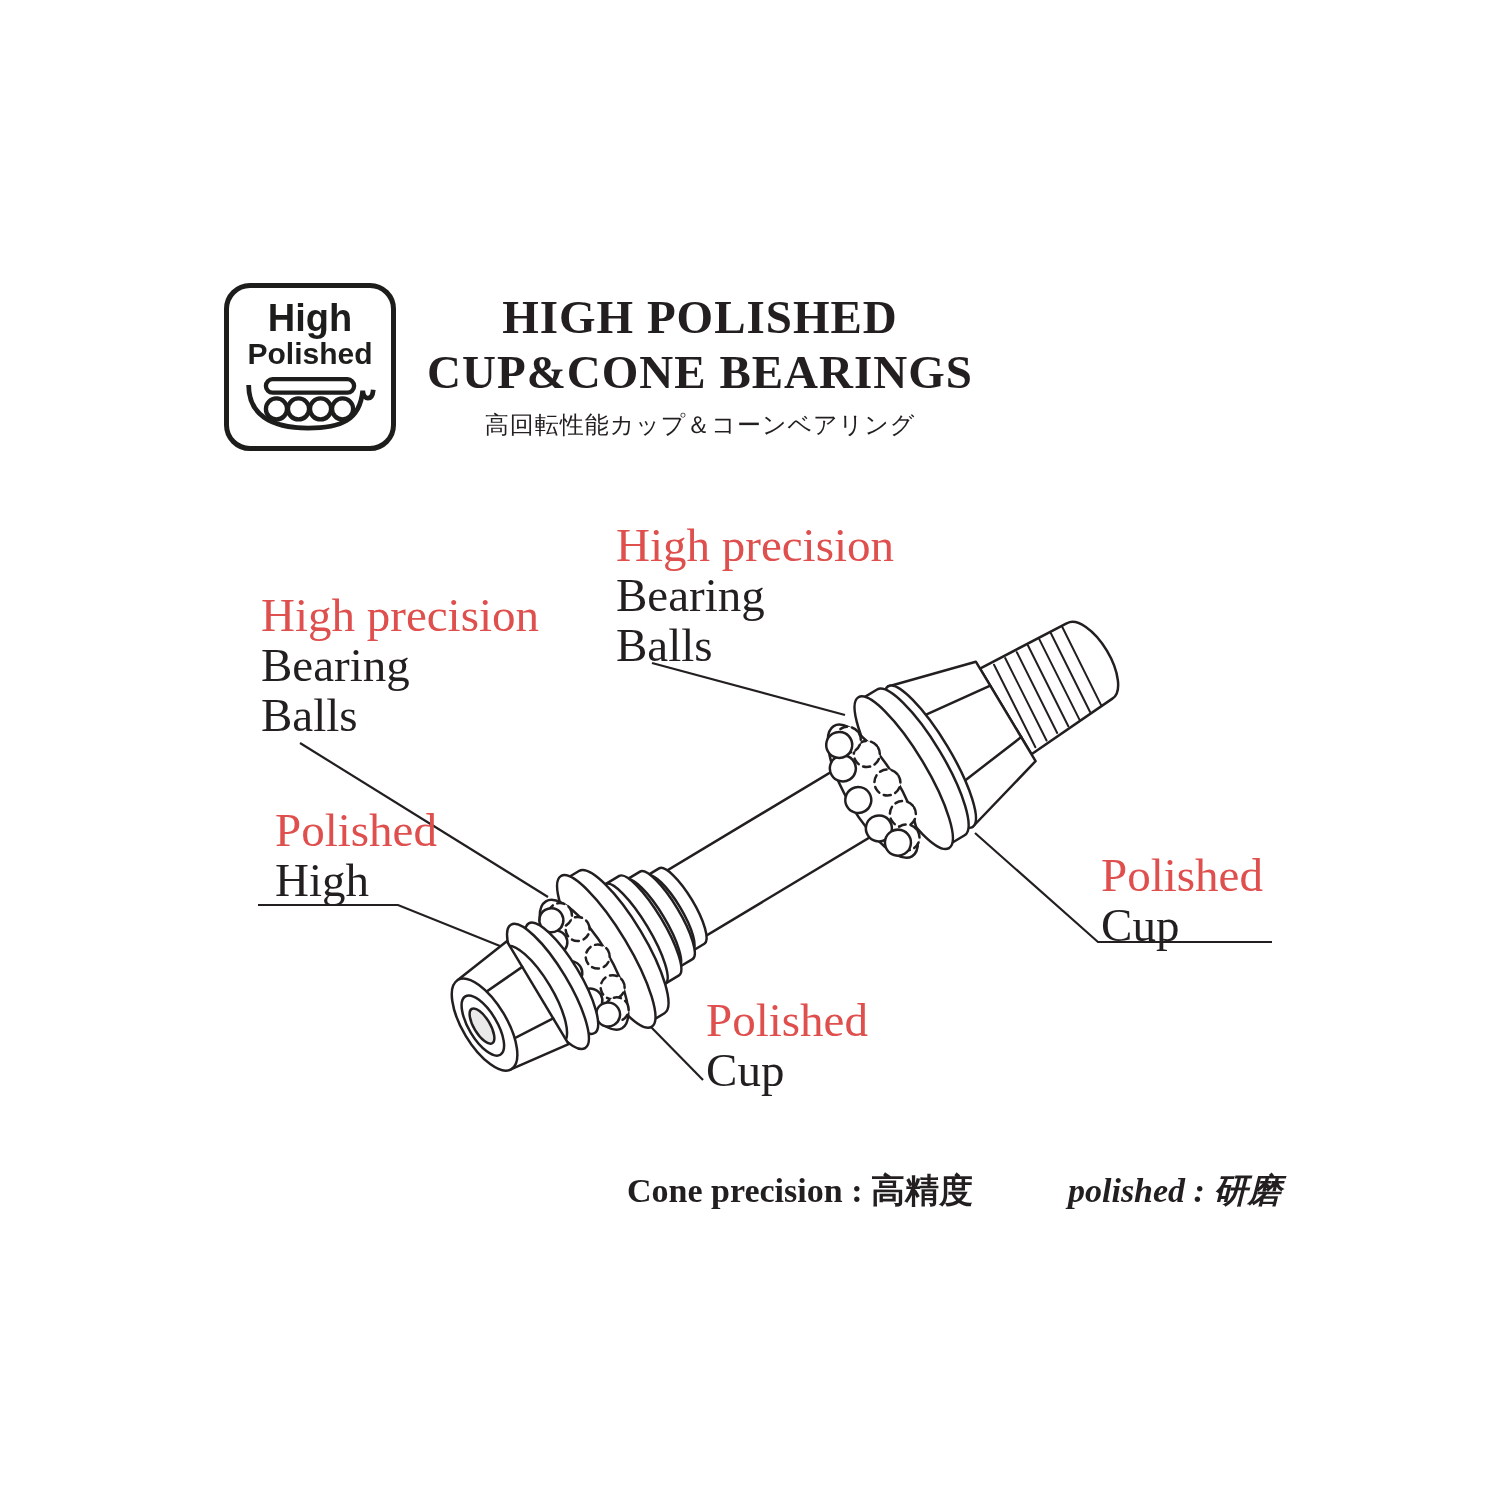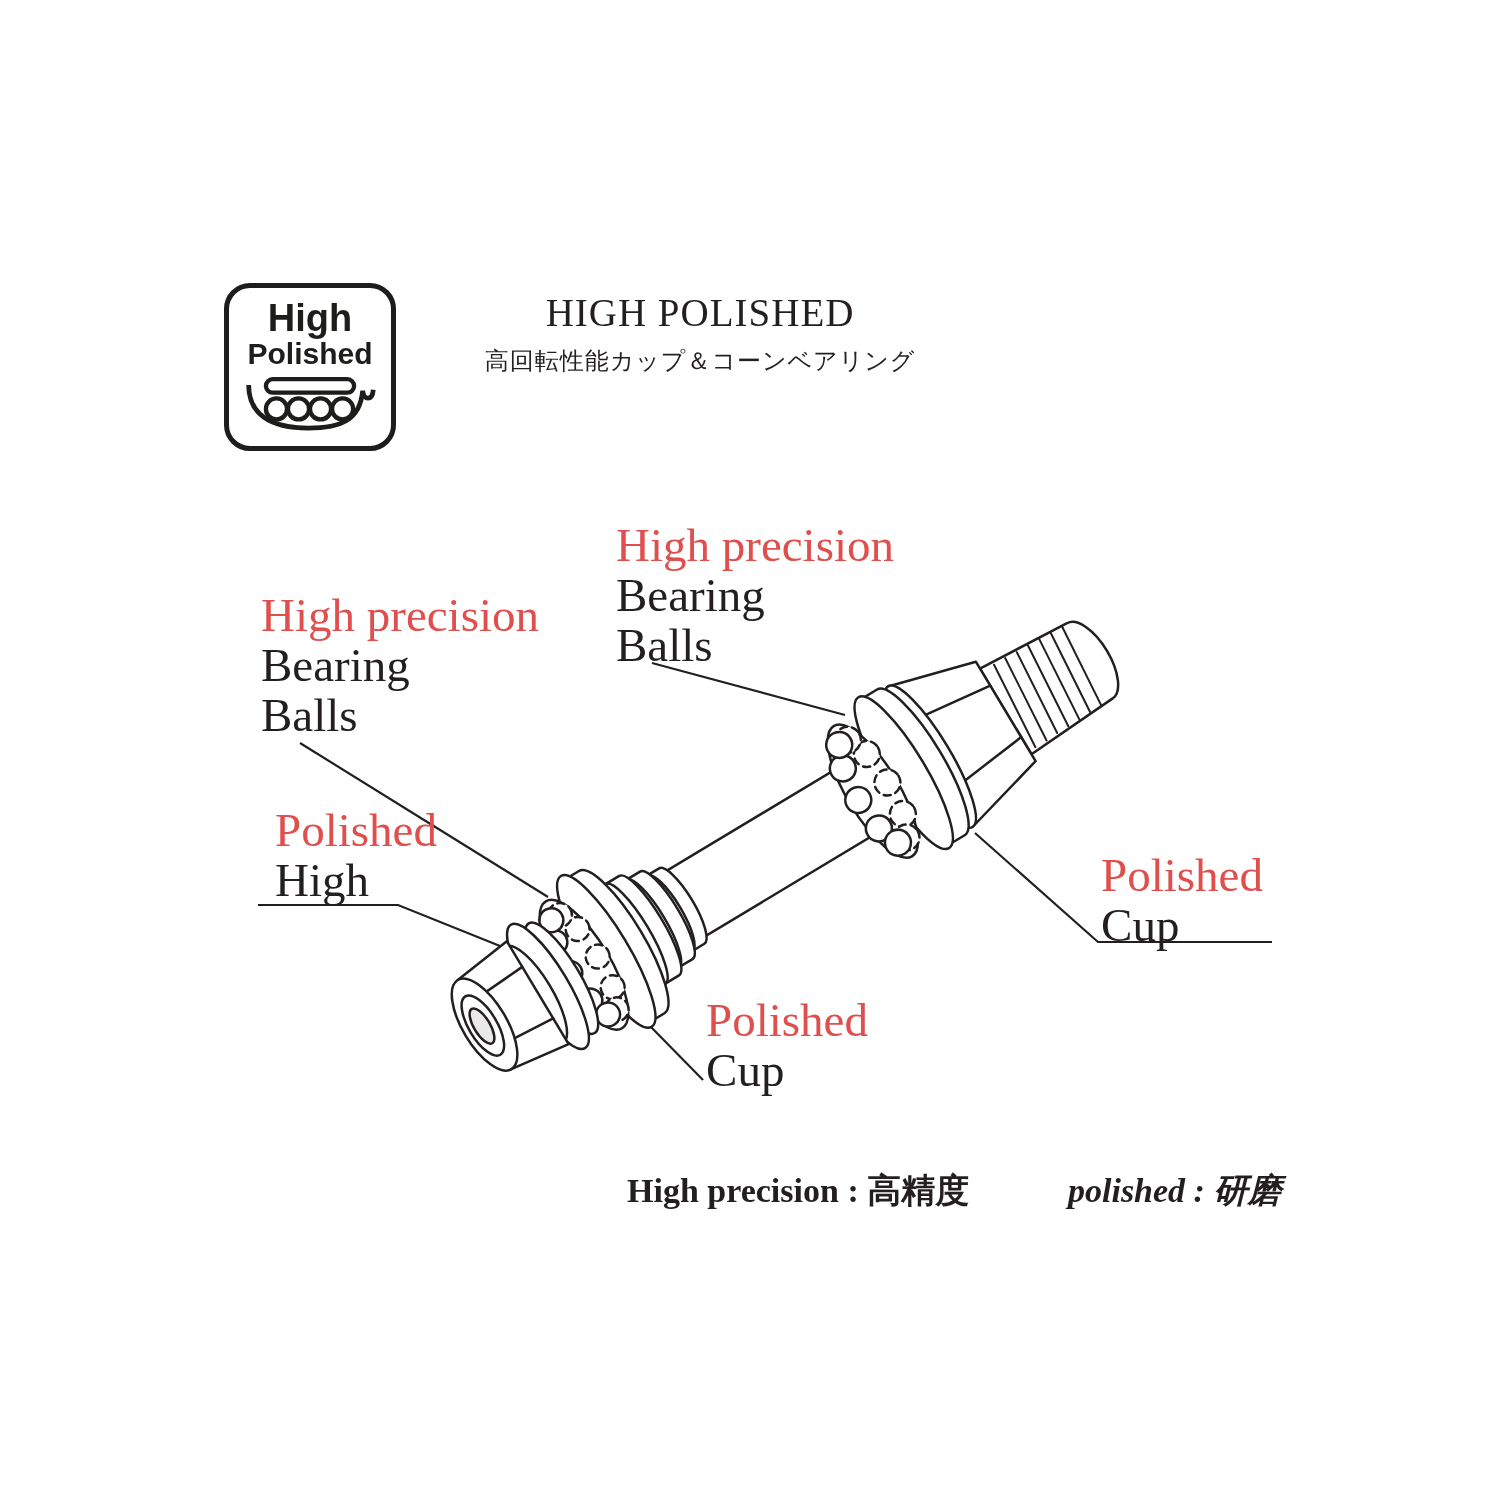--- a/index.html
+++ b/index.html
@@ -13,21 +13,21 @@
     border:5px solid #1d1d1b; border-radius:26px;
     display:flex; flex-direction:column; align-items:center; padding-top:11px;
     font-family:"Liberation Sans","DejaVu Sans",sans-serif; font-weight:bold; color:#1d1d1b;
     background:#ffffff;
   }
   .badge-line1 { font-size:38px; line-height:1.0; }
   .badge-line2 { font-size:30px; line-height:1.15; }
   .badge-icon { margin-top:5px; }
 
   .title-block { position:absolute; left:700px; top:290px; transform:translateX(-50%); text-align:center; }
-  .title-line { font-size:39px; font-weight:normal; letter-spacing:1px; line-height:1.16; white-space:nowrap; }
+  .title-line { font-size:47px; font-weight:bold; letter-spacing:1px; line-height:1.16; white-space:nowrap; }
   .title-jp { font-size:24px; margin-top:10px; white-space:nowrap; letter-spacing:1px; }
 
   .callout { position:absolute; transform:translateX(-50%); text-align:left; line-height:1.06; white-space:nowrap; }
   .callout .hl { display:block; color:#de4f4d; font-size:47px; }
   .callout .bk { display:block; color:#231f20; font-size:47px; }
 
   .legend-item { position:absolute; font-size:34px; font-weight:bold; white-space:nowrap; }
 </style>
 </head>
 <body>
@@ -145,20 +145,21 @@
         <circle cx="60" cy="33" r="11" stroke-width="4.5"></circle>
         <circle cx="83" cy="33" r="11" stroke-width="4.5"></circle>
         <circle cx="106" cy="33" r="11" stroke-width="4.5"></circle>
         <path d="M 8,8 C 8,38 30,53 70,53 C 104,53 124,45 127,14 C 128,24 137,25 138,13" stroke-width="5"></path>
       </g>
     </svg>
   </div>
 
   <div class="title-block">
     <div class="title-line">HIGH POLISHED</div>
+    <div class="title-line">CUP&amp;CONE BEARINGS</div>
     <div class="title-jp">高回転性能カップ＆コーンベアリング</div>
   </div>
 
   <div class="callout" style="left:755px; top:521px;">
     <span class="hl">High precision</span>
     <span class="bk">Bearing</span>
     <span class="bk">Balls</span>
   </div>
 
   <div class="callout" style="left:400px; top:591px;">
@@ -175,16 +176,16 @@
   <div class="callout" style="left:1182px; top:851px;">
     <span class="hl">Polished</span>
     <span class="bk">Cup</span>
   </div>
 
   <div class="callout" style="left:787px; top:996px;">
     <span class="hl">Polished</span>
     <span class="bk">Cup</span>
   </div>
 
-  <div class="legend-item" style="left:627px; top:1168px;">High precision : 高精度</div>
+  <div class="legend-item" style="left:627px; top:1168px;">Cone precision : 高精度</div>
   <div class="legend-item" style="left:1068px; top:1168px;font-style:italic;">polished : 研磨</div>
 
 </div>
 
 </body></html>

